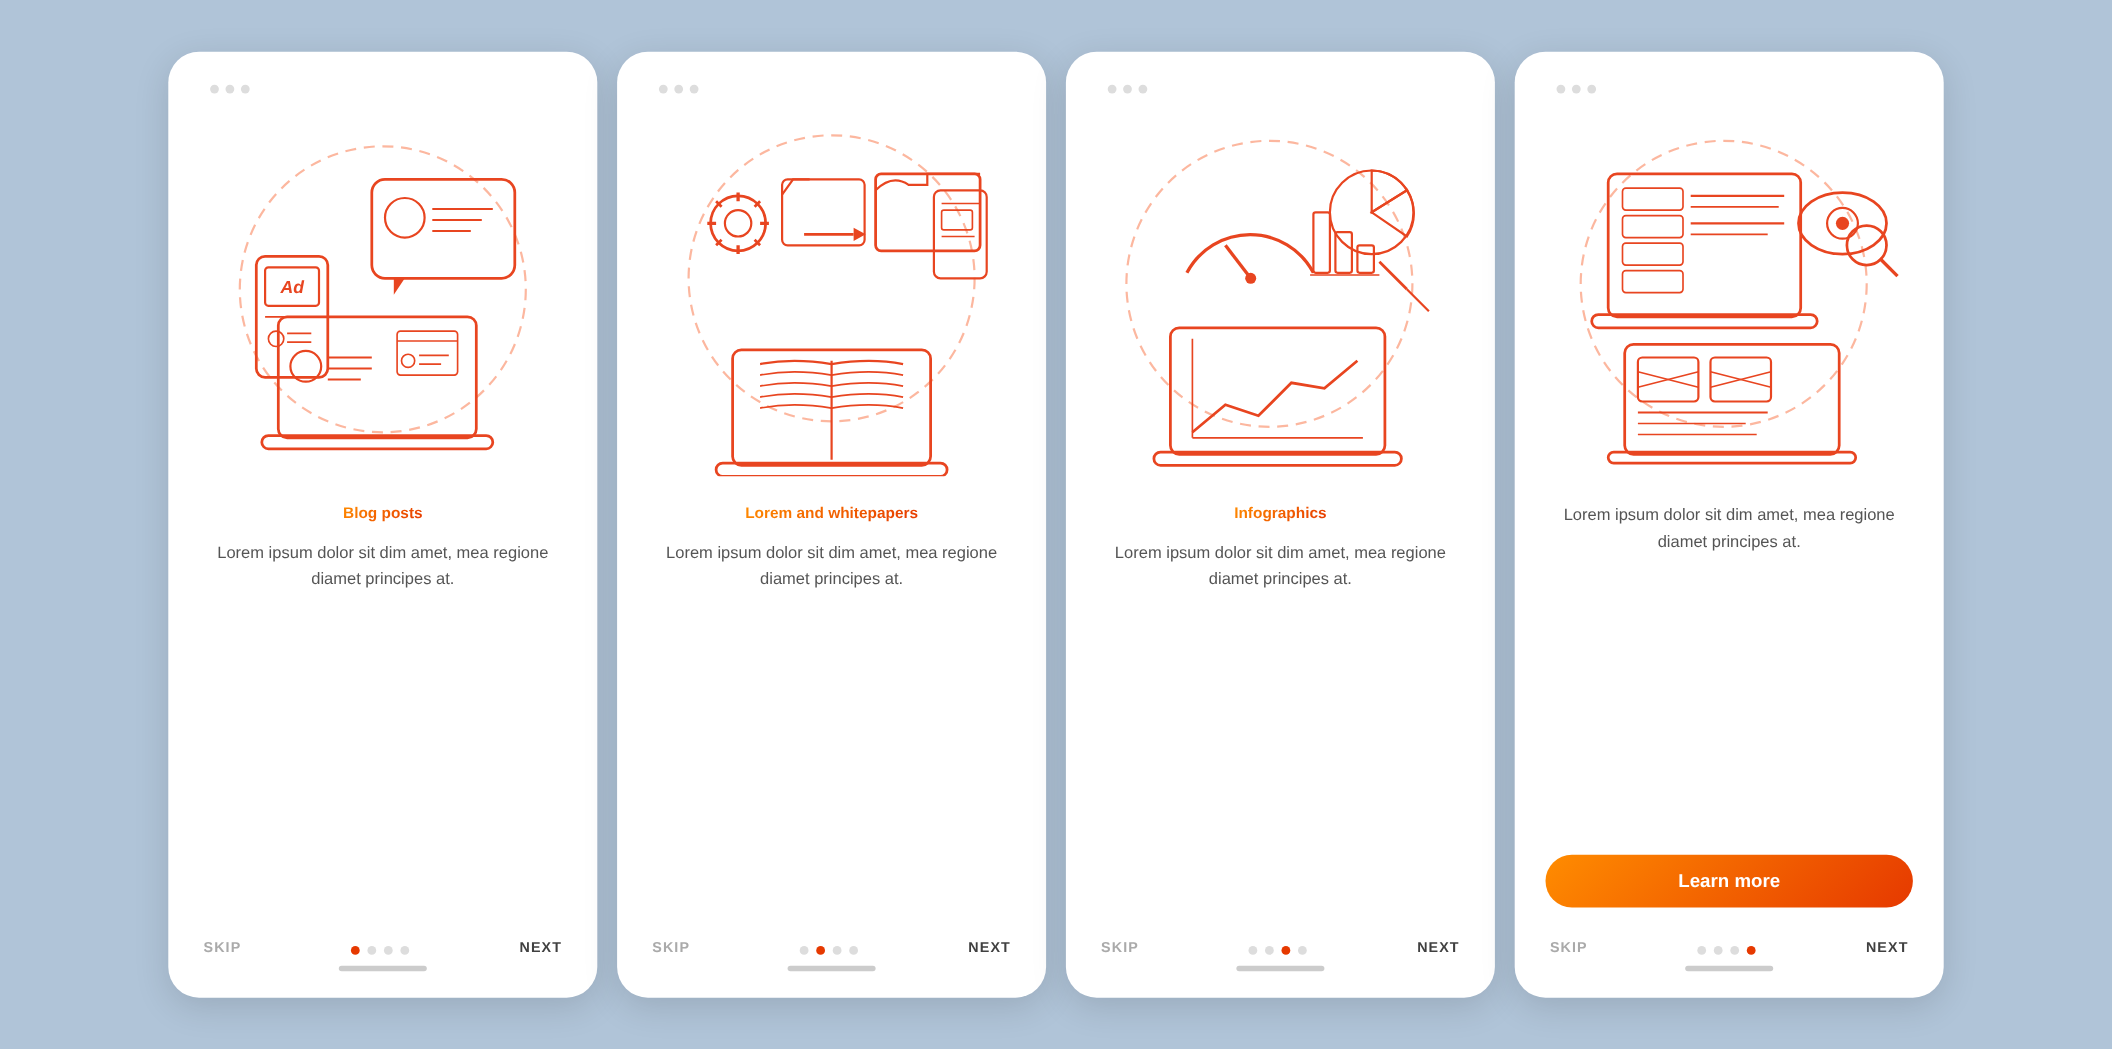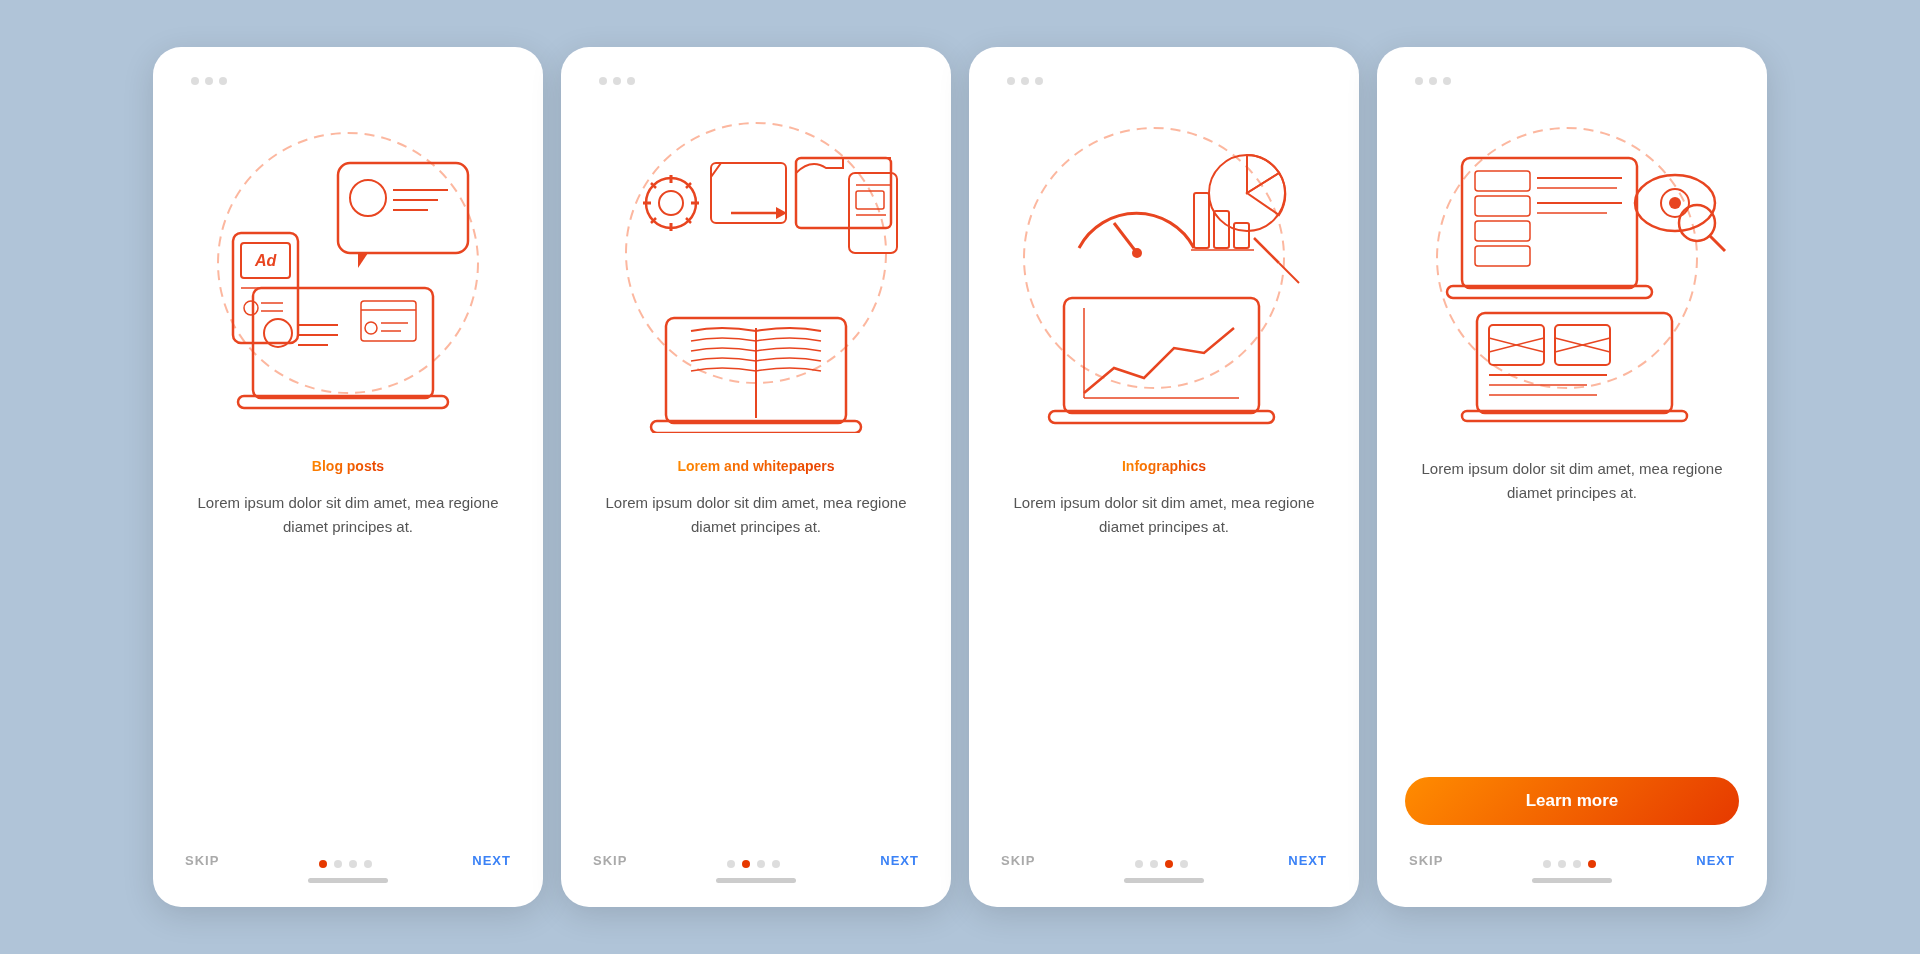--- a/index.html
+++ b/index.html
@@ -109,21 +109,21 @@
     .nav-skip {
       font-size: 13px;
       font-weight: 600;
       color: #aaa;
       letter-spacing: 1px;
     }
 
     .nav-next {
       font-size: 13px;
       font-weight: 700;
-      color: #3b82f6;
+      color: #404040;
       letter-spacing: 1px;
     }
 
     .nav-dots {
       display: flex;
       gap: 7px;
       align-items: center;
     }
 
     .nav-dot {

